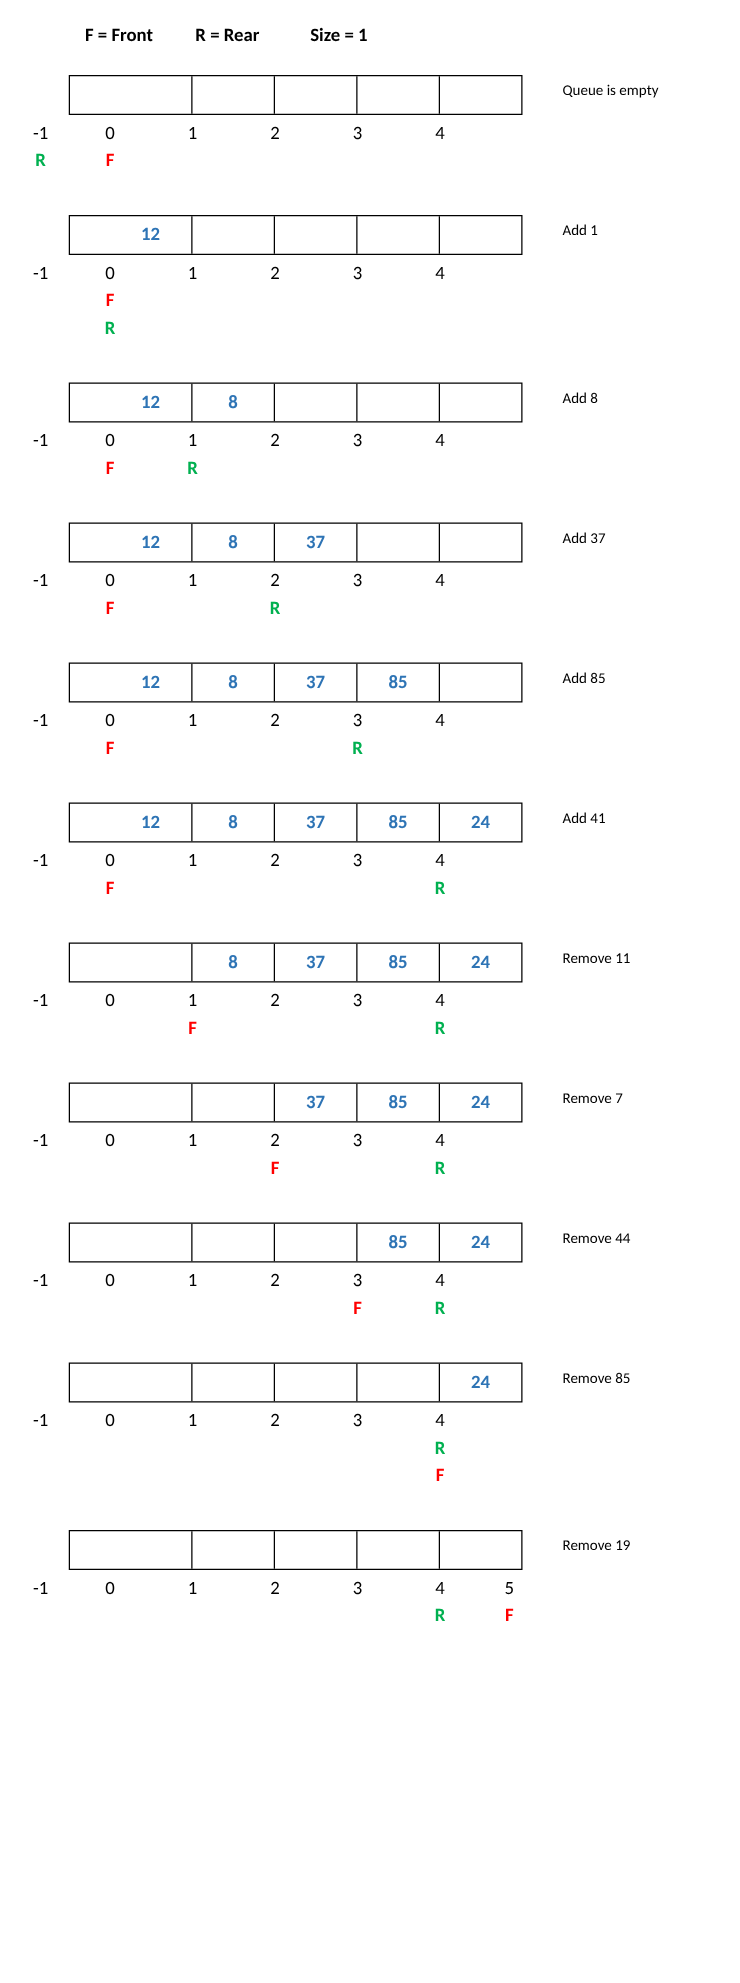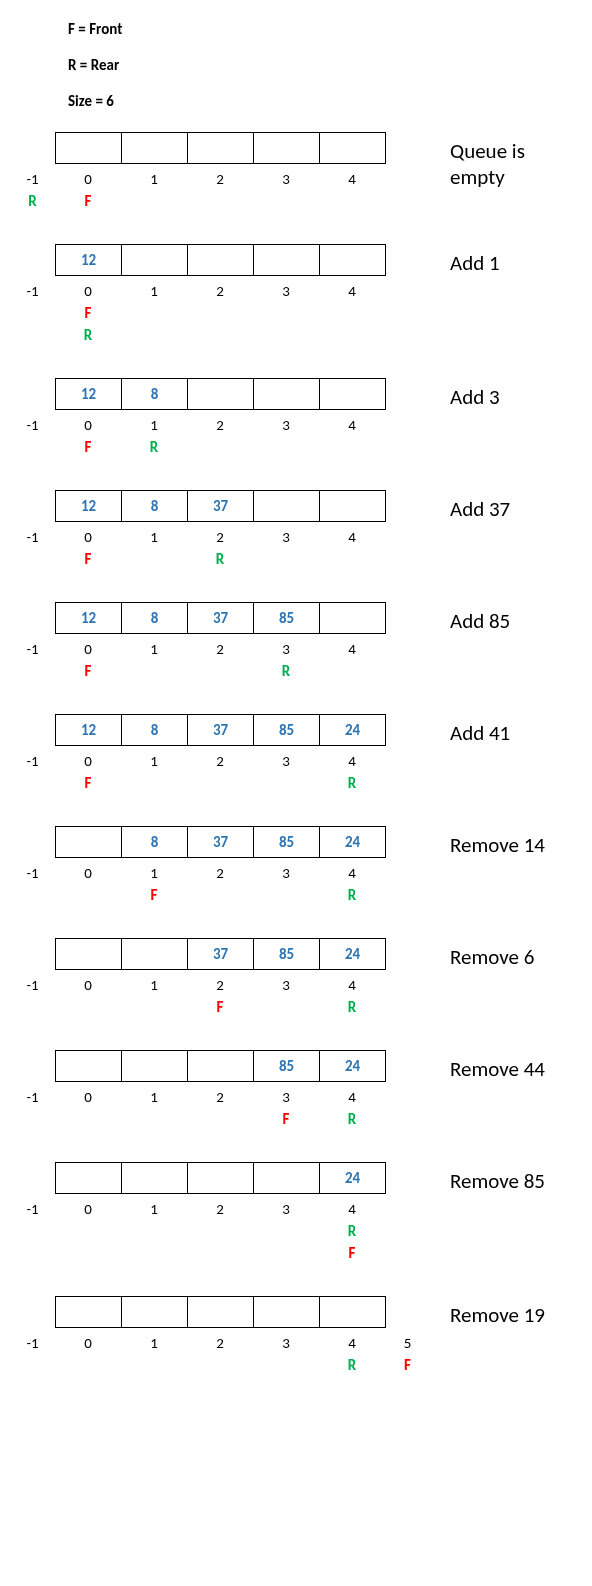--- a/index.html
+++ b/index.html
@@ -11,55 +11,55 @@
     width:592px;
   }
   .page{
     padding:20px 10px 30px 10px;
   }
   .legend{
     display:flex;
     font-weight:bold;
     padding-left:58px;
     margin-bottom:22px;
-    flex-direction:column;
   }
   .legend span{white-space:pre}
   .state{
     margin-bottom:34px;
     position:relative;
   }
   .row{
     display:flex;
     align-items:center;
   }
   .ghost{
     width:45px;
     text-align:center;
   }
   .cells{
     display:flex;
     border:1px solid #000;
+    padding-left:32px;
   }
   .cell{
     width:65px;
     height:30px;
     border-right:1px solid #000;
     display:flex;
     align-items:center;
     justify-content:center;
     font-weight:bold;
     color:#2E74B5;
   }
   .cell:last-child{border-right:none}
   .caption{
     position:absolute;
     left:440px;
     top:6px;
-    font-size:21px;
+    font-size:12px;
   }
   .indices{
     display:flex;
     margin-top:6px;
     align-items:center;
   }
   .pre{
     width:45px;
     text-align:center;
   }
@@ -88,21 +88,21 @@
 </head>
 <body>
 
 <div class="page">
 
   <div class="legend">
     <span>F = Front</span>
     <span>          </span>
     <span>R = Rear</span>
     <span>            </span>
-    <span>Size = 6</span>
+    <span>Size = 1</span>
   </div>
 
   <div id="states">
       <div class="state">
         <div class="caption">Queue is empty</div>
         <div class="row">
           <div class="ghost"></div>
           <div class="cells">
             <div class="cell"></div>
             <div class="cell"></div>
@@ -159,21 +159,21 @@
         <div class="ptrs">
           <div class="ptr-pre "></div>
           <div class="ptr R">R</div>
           <div class="ptr "></div>
           <div class="ptr "></div>
           <div class="ptr "></div>
           <div class="ptr "></div>
         </div>
       </div>
       <div class="state">
-        <div class="caption">Add 3</div>
+        <div class="caption">Add 8</div>
         <div class="row">
           <div class="ghost"></div>
           <div class="cells">
             <div class="cell">12</div>
             <div class="cell">8</div>
             <div class="cell"></div>
             <div class="cell"></div>
             <div class="cell"></div>
           </div>
         </div>
@@ -275,21 +275,21 @@
         <div class="ptrs">
           <div class="ptr-pre "></div>
           <div class="ptr F">F</div>
           <div class="ptr "></div>
           <div class="ptr "></div>
           <div class="ptr "></div>
           <div class="ptr R">R</div>
         </div>
       </div>
       <div class="state">
-        <div class="caption">Remove 14</div>
+        <div class="caption">Remove 11</div>
         <div class="row">
           <div class="ghost"></div>
           <div class="cells">
             <div class="cell"></div>
             <div class="cell">8</div>
             <div class="cell">37</div>
             <div class="cell">85</div>
             <div class="cell">24</div>
           </div>
         </div>
@@ -304,21 +304,21 @@
         <div class="ptrs">
           <div class="ptr-pre "></div>
           <div class="ptr "></div>
           <div class="ptr F">F</div>
           <div class="ptr "></div>
           <div class="ptr "></div>
           <div class="ptr R">R</div>
         </div>
       </div>
       <div class="state">
-        <div class="caption">Remove 6</div>
+        <div class="caption">Remove 7</div>
         <div class="row">
           <div class="ghost"></div>
           <div class="cells">
             <div class="cell"></div>
             <div class="cell"></div>
             <div class="cell">37</div>
             <div class="cell">85</div>
             <div class="cell">24</div>
           </div>
         </div>

